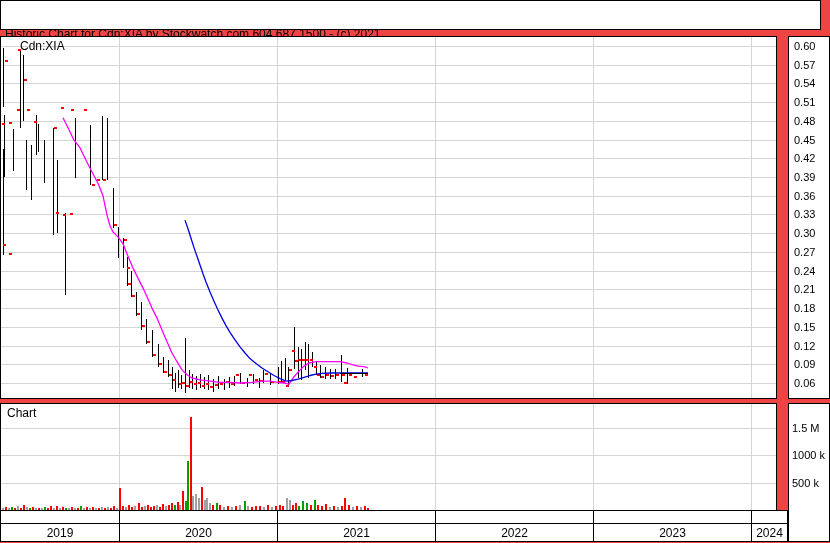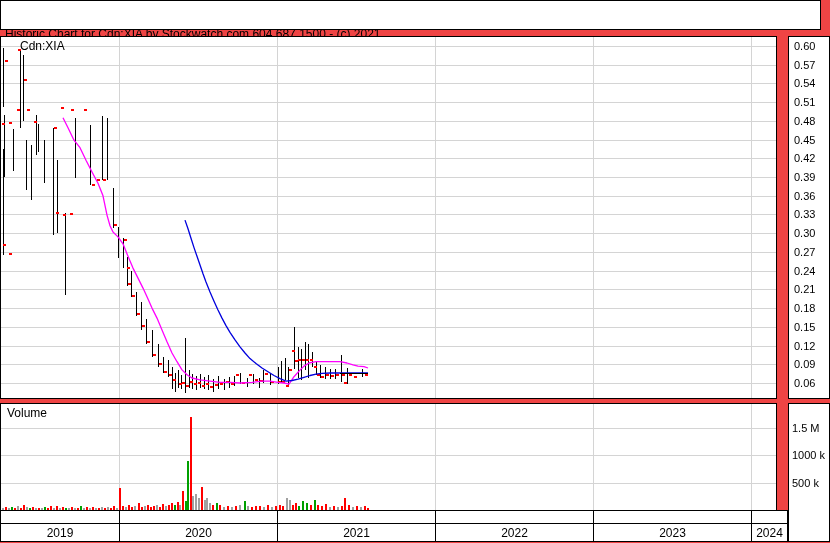--- a/index.html
+++ b/index.html
@@ -377,14 +377,14 @@
         <line x1="751.5" y1="523.5" x2="751.5" y2="541.5" stroke="#000000" stroke-width="1" shape-rendering="crispEdges"></line>
         <text x="60" y="537" font-size="12" text-anchor="middle">2019</text>
         <text x="198.5" y="537" font-size="12" text-anchor="middle">2020</text>
         <text x="356.5" y="537" font-size="12" text-anchor="middle">2021</text>
         <text x="514.5" y="537" font-size="12" text-anchor="middle">2022</text>
         <text x="672.5" y="537" font-size="12" text-anchor="middle">2023</text>
         <text x="769.5" y="537" font-size="12" text-anchor="middle">2024</text>
       </g>
     </svg>
   <div class="pane-label" id="symbol-label">Cdn:XIA</div>
-  <div class="pane-label" id="volume-label">Volume</div>
+  <div class="pane-label" id="volume-label">Chart</div>
 </div>
 
 </body></html>

